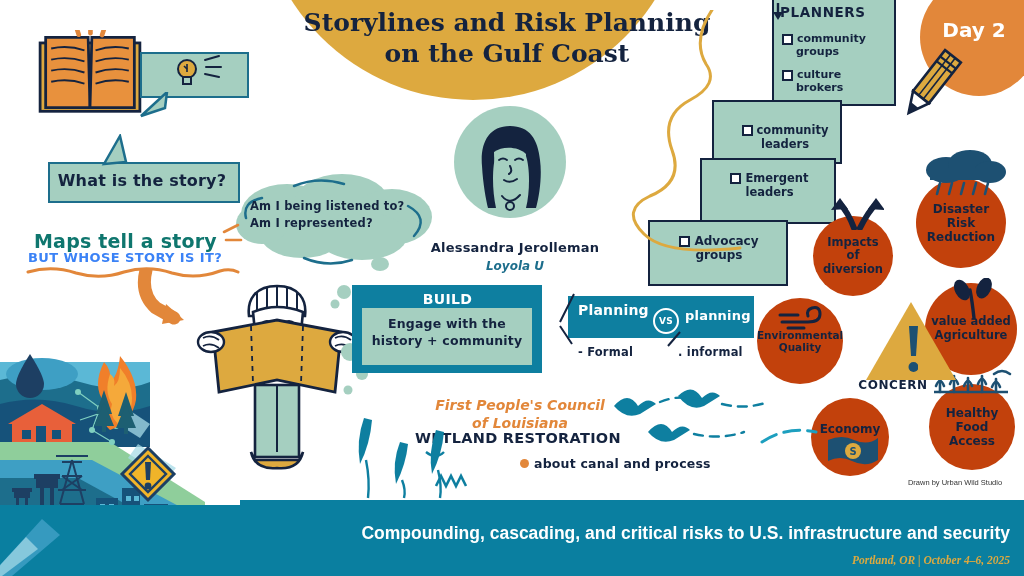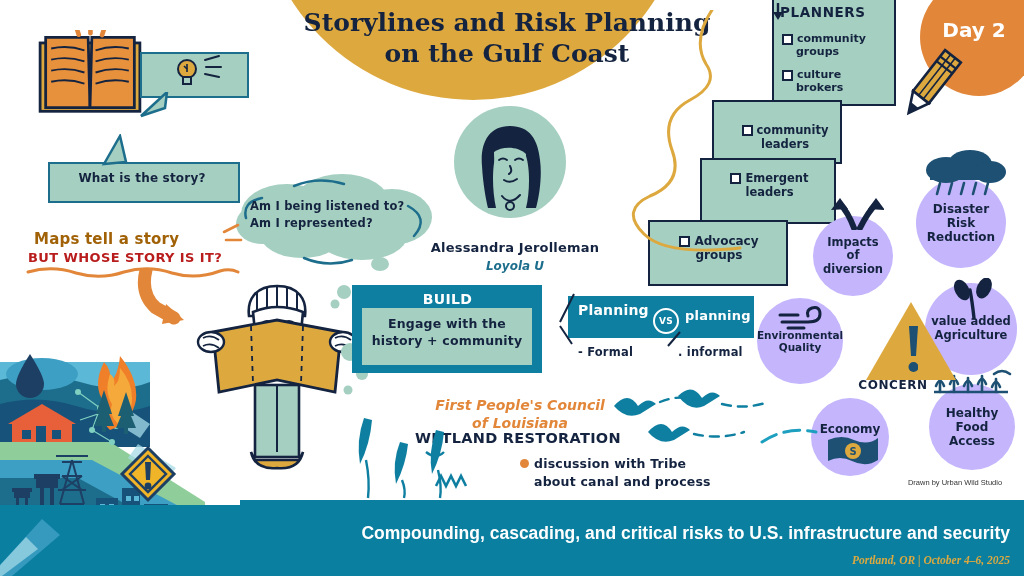--- a/index.html
+++ b/index.html
@@ -26,25 +26,25 @@
   #book{left:30px;top:30px;width:120px;height:85px;}
 
   
   .bubble{position:absolute;background:#a5cfc0;border:2.5px solid #1d6e8c;}
 
   #bulb-bubble{left:140px;top:52px;width:105px;height:42px;}
   #bulb{left:175px;top:58px;width:24px;height:30px;}
   #resource-txt{left:146px;top:110px;width:200px;font-size:12.5px;line-height:1.35;color:#14233f;}
 
   #story-bubble{left:48px;top:162px;width:188px;height:37px;}
-  #story-txt{left:52px;top:171px;width:180px;text-align:center;font-size:12px;color:#14233f;}
+  #story-txt{left:52px;top:171px;width:180px;text-align:center;font-size:16px;color:#14233f;}
   #cloud-txt{left:250px;top:198px;width:175px;font-size:11.5px;line-height:1.5;color:#14233f;}
 
-  #maps-txt{left:34px;top:230px;width:215px;font-size:15px;color:#a16207;}
-  #whose-txt{left:28px;top:250px;width:225px;font-size:13px;color:#b91c1c;letter-spacing:.4px;}
+  #maps-txt{left:34px;top:230px;width:215px;font-size:19px;color:#0f766e;}
+  #whose-txt{left:28px;top:250px;width:225px;font-size:13px;color:#3b82f6;letter-spacing:.4px;}
 
   
   #reader{left:195px;top:280px;width:165px;height:200px;}
 
   
   .teal-panel{position:absolute;background:#0e7fa0;}
   #build-panel{left:352px;top:285px;width:190px;height:88px;}
   #build-title{left:360px;top:291px;width:175px;text-align:center;font-size:14px;color:#fff;letter-spacing:.3px;}
   #build-inner{left:362px;top:308px;width:170px;height:57px;background:#a5cfc0;}
   #build-txt{left:364px;top:316px;width:166px;text-align:center;font-size:12.5px;line-height:1.35;color:#14233f;}
@@ -63,21 +63,21 @@
   #disc-dot{left:520px;top:459px;width:9px;height:9px;border-radius:50%;background:#e2873a;}
   #disc-txt{left:534px;top:455px;width:230px;font-size:12.5px;line-height:1.4;color:#14233f;}
 
   
   .step{position:absolute;background:#a5cfc0;border:2.5px solid #14233f;}
   .step-label{position:absolute;color:#14233f;font-weight:700;}
   .chk{display:inline-block;width:7px;height:7px;border:2px solid #14233f;background:#fff;
      margin-right:4px;vertical-align:middle;}
 
   
-  .gcircle{position:absolute;border-radius:50%;background:#c4b5fd;display:flex;align-items:center;
+  .gcircle{position:absolute;border-radius:50%;background:#c2410c;display:flex;align-items:center;
      justify-content:center;text-align:center;color:#14233f;font-weight:700;line-height:1.18;}
 
   
   #concern-tri{left:866px;top:302px;width:0;height:0;border-left:45px solid transparent;
      border-right:45px solid transparent;border-bottom:78px solid #dda93f;}
   #concern-bang{left:905px;top:328px;width:13px;}
   #concern-lbl{left:848px;top:378px;width:90px;text-align:center;font-size:12px;color:#14233f;
      letter-spacing:.6px;font-weight:700;}
 
   
@@ -323,21 +323,20 @@
     <line x1="16" y1="2" x2="4" y2="16" stroke="#14233f" stroke-width="2"></line>
   </svg>
 
   <div class="abs handi" id="fpc-txt">
     <div>First People's Council</div>
     <div>of Louisiana</div>
   </div>
   <div class="abs hand" id="wetland-txt">WETLAND RESTORATION</div>
   <div class="abs" id="disc-dot"></div>
   <div class="abs hand" id="disc-txt">
-    <div>discussion with Tribe</div>
     <div>about canal and process</div>
   </div>
 
   <svg class="abs" style="left:604px;top:388px;" width="180" height="70">
     <g fill="#0e7fa0">
       <path d="M10 18 Q24 2 34 18 Q44 8 52 16 L36 26 Q22 32 10 18 Z"></path>
       <path d="M74 8 Q88 -6 98 10 Q108 0 116 8 L100 18 Q86 24 74 8 Z"></path>
       <path d="M44 44 Q58 28 68 44 Q78 34 86 42 L70 52 Q56 58 44 44 Z"></path>
     </g>
     <g fill="none" stroke="#0e7fa0" stroke-width="2.4" stroke-linecap="round" stroke-dasharray="9,7">

